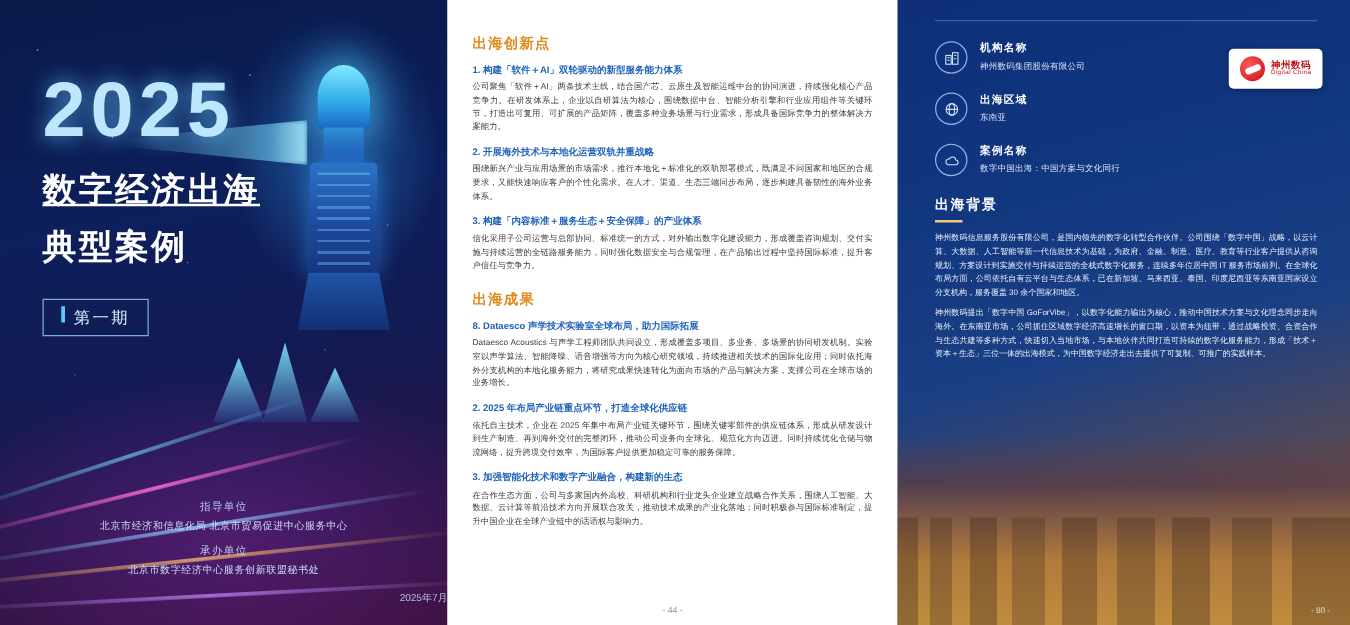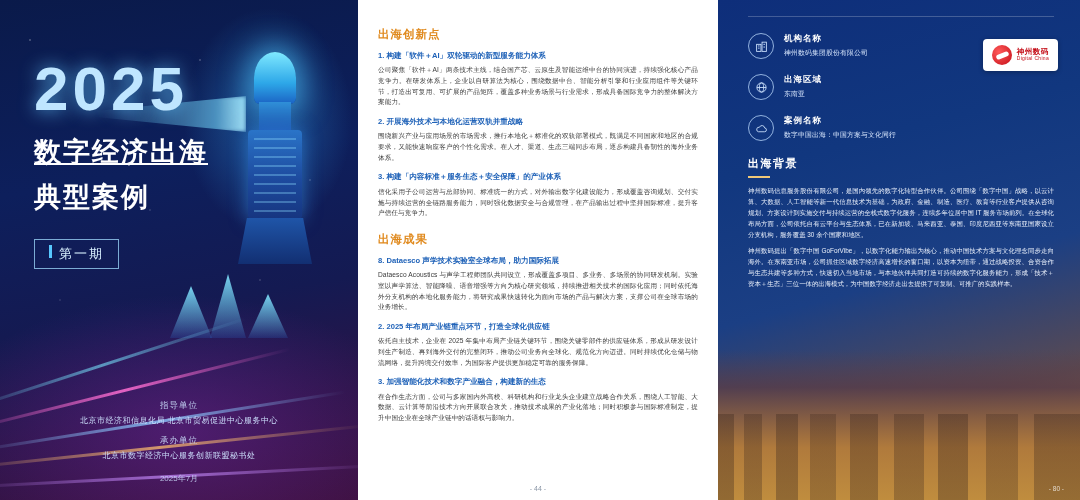--- a/index.html
+++ b/index.html
@@ -102,21 +102,21 @@
     border: 1px solid rgba(160,220,255,.75);
     padding: 5px 14px; font-size: 13px; letter-spacing: 2px; color: #d8f0ff;
   }
   .issue .bar { width: 3px; height: 13px; background: #58c8ff; display: inline-block; }
   .cover-foot {
     position: absolute; bottom: 16px; left: 0; right: 0;
     text-align: center; color: #cfe2ff;
   }
   .cf-label { font-size: 8.5px; opacity: .85; margin-bottom: 3px; letter-spacing: 1px; }
   .cf-orgs { font-size: 8px; opacity: .95; margin-bottom: 9px; letter-spacing: .5px; }
-  .cf-date { font-size: 8px; opacity: .8; margin-top: 12px; }
+  .cf-date { font-size: 8px; opacity: .8; margin-top: 12px; text-align: right; }
 
   
   .textpage {
     position: relative;
     width: 360px; height: 500px;
     background: #ffffff;
     padding: 14px 20px 0 20px;
     color: #222;
   }
   .tp-head {

